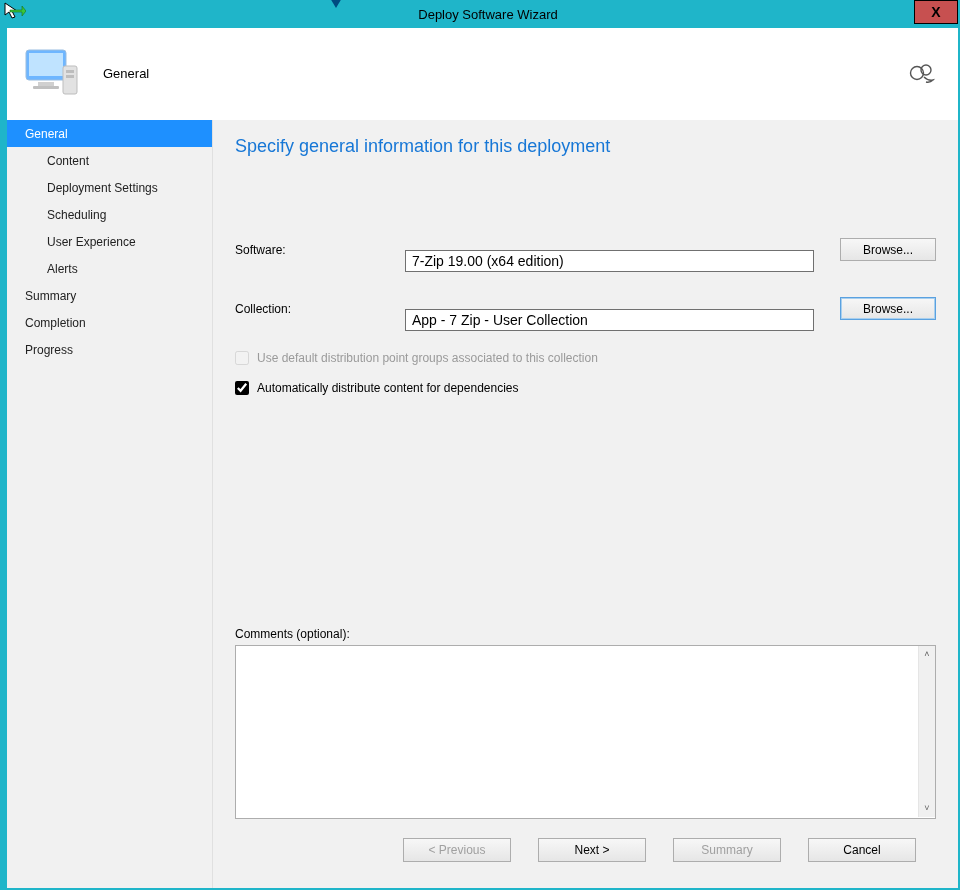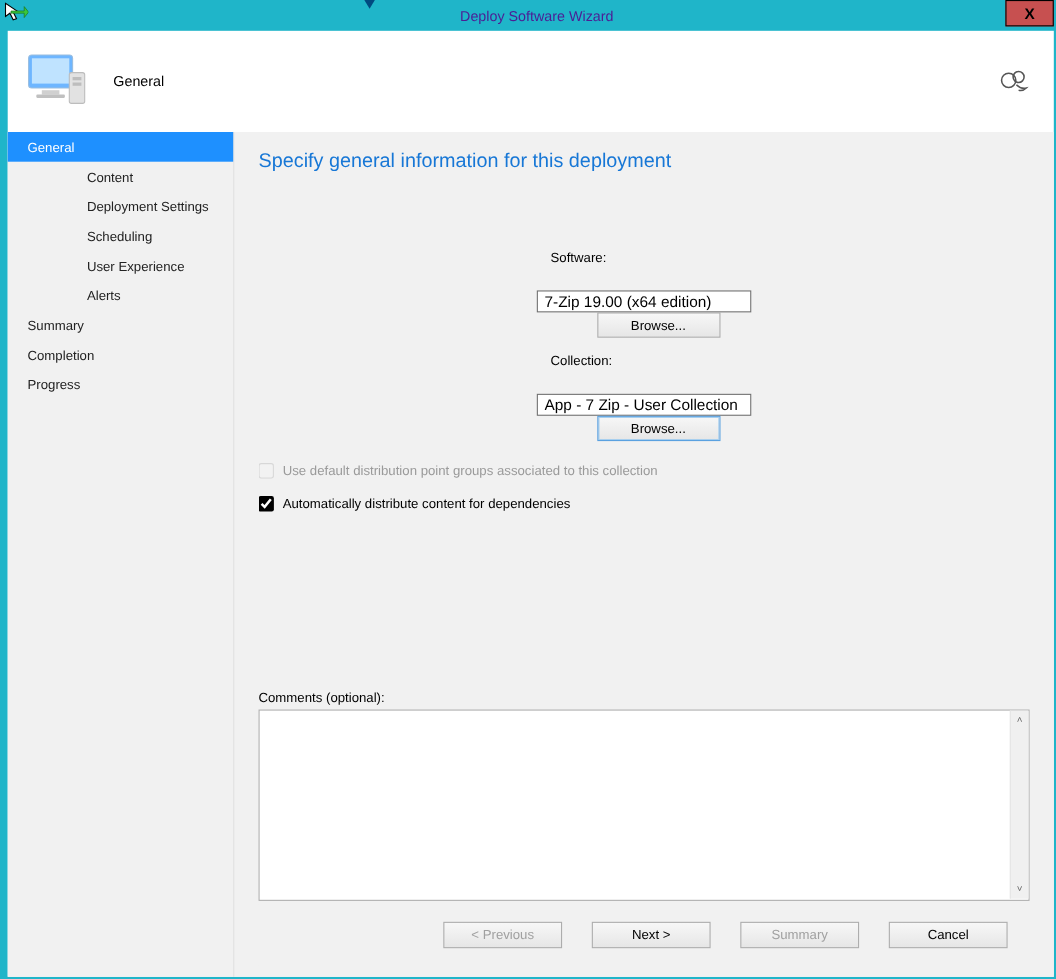--- a/index.html
+++ b/index.html
@@ -19,21 +19,21 @@
     border: 1px solid #000;
     display: flex; align-items: center; justify-content: center;
     font-weight: bold; font-size: 14px; color: #000;
     cursor: pointer;
   }
 
   .titlebar {
     position: absolute; top: 0; left: 16px; right: 0;
     height: 28px;
     display: flex; align-items: center; justify-content: center;
-    color: #4c1d95; font-size: 13px;
+    color: #000000; font-size: 13px;
   }
 
   
   .topleft-arrow {
     position: absolute; top: 2px; left: 4px;
     width: 22px; height: 18px;
   }
 
   
   .blue-marker {
@@ -86,55 +86,54 @@
     align-items: center;
     font-size: 12px;
     color: #222;
     cursor: pointer;
   }
   .side-item.active {
     background: #1e90ff;
     color: #fff;
   }
   .side-item.ind1 { padding-left: 18px; }
-  .side-item.ind2 { padding-left: 56px; margin-left: 16px; }
+  .side-item.ind2 { padding-left: 40px; }
 
   
   .main {
     flex: 1;
     padding: 14px 22px 10px 22px;
     display: flex;
     flex-direction: column;
   }
   .main-title {
     color: #1777d6;
     font-size: 18px;
     font-weight: 400;
     margin: 2px 0 70px 0;
   }
 
   .form-row {
     display: flex;
     align-items: center;
     margin-bottom: 14px;
-    flex-direction: column;
   }
   .form-label { width: 170px; color: #000; font-size: 12px; }
   .form-input {
     flex: 1;
     height: 22px;
     border: 1px solid #707070;
     padding: 1px 6px;
     font-family: inherit;
     font-size: 14px;
     background: #fff;
     margin-top: 23px;
   }
   .browse-btn {
-    width: 112px; height: 23px;
+    width: 96px; height: 23px;
     margin-left: 26px;
     background: linear-gradient(#f7f7f7, #e6e6e6);
     border: 1px solid #adadad;
     font-family: inherit;
     font-size: 12px;
     cursor: pointer;
   }
   .browse-btn.focused { border: 1px solid #5aa1e0; box-shadow: 0 0 0 1px #a8cfee inset; }
 
   .chk-row { display: flex; align-items: center; margin: 6px 0 0 0; }

